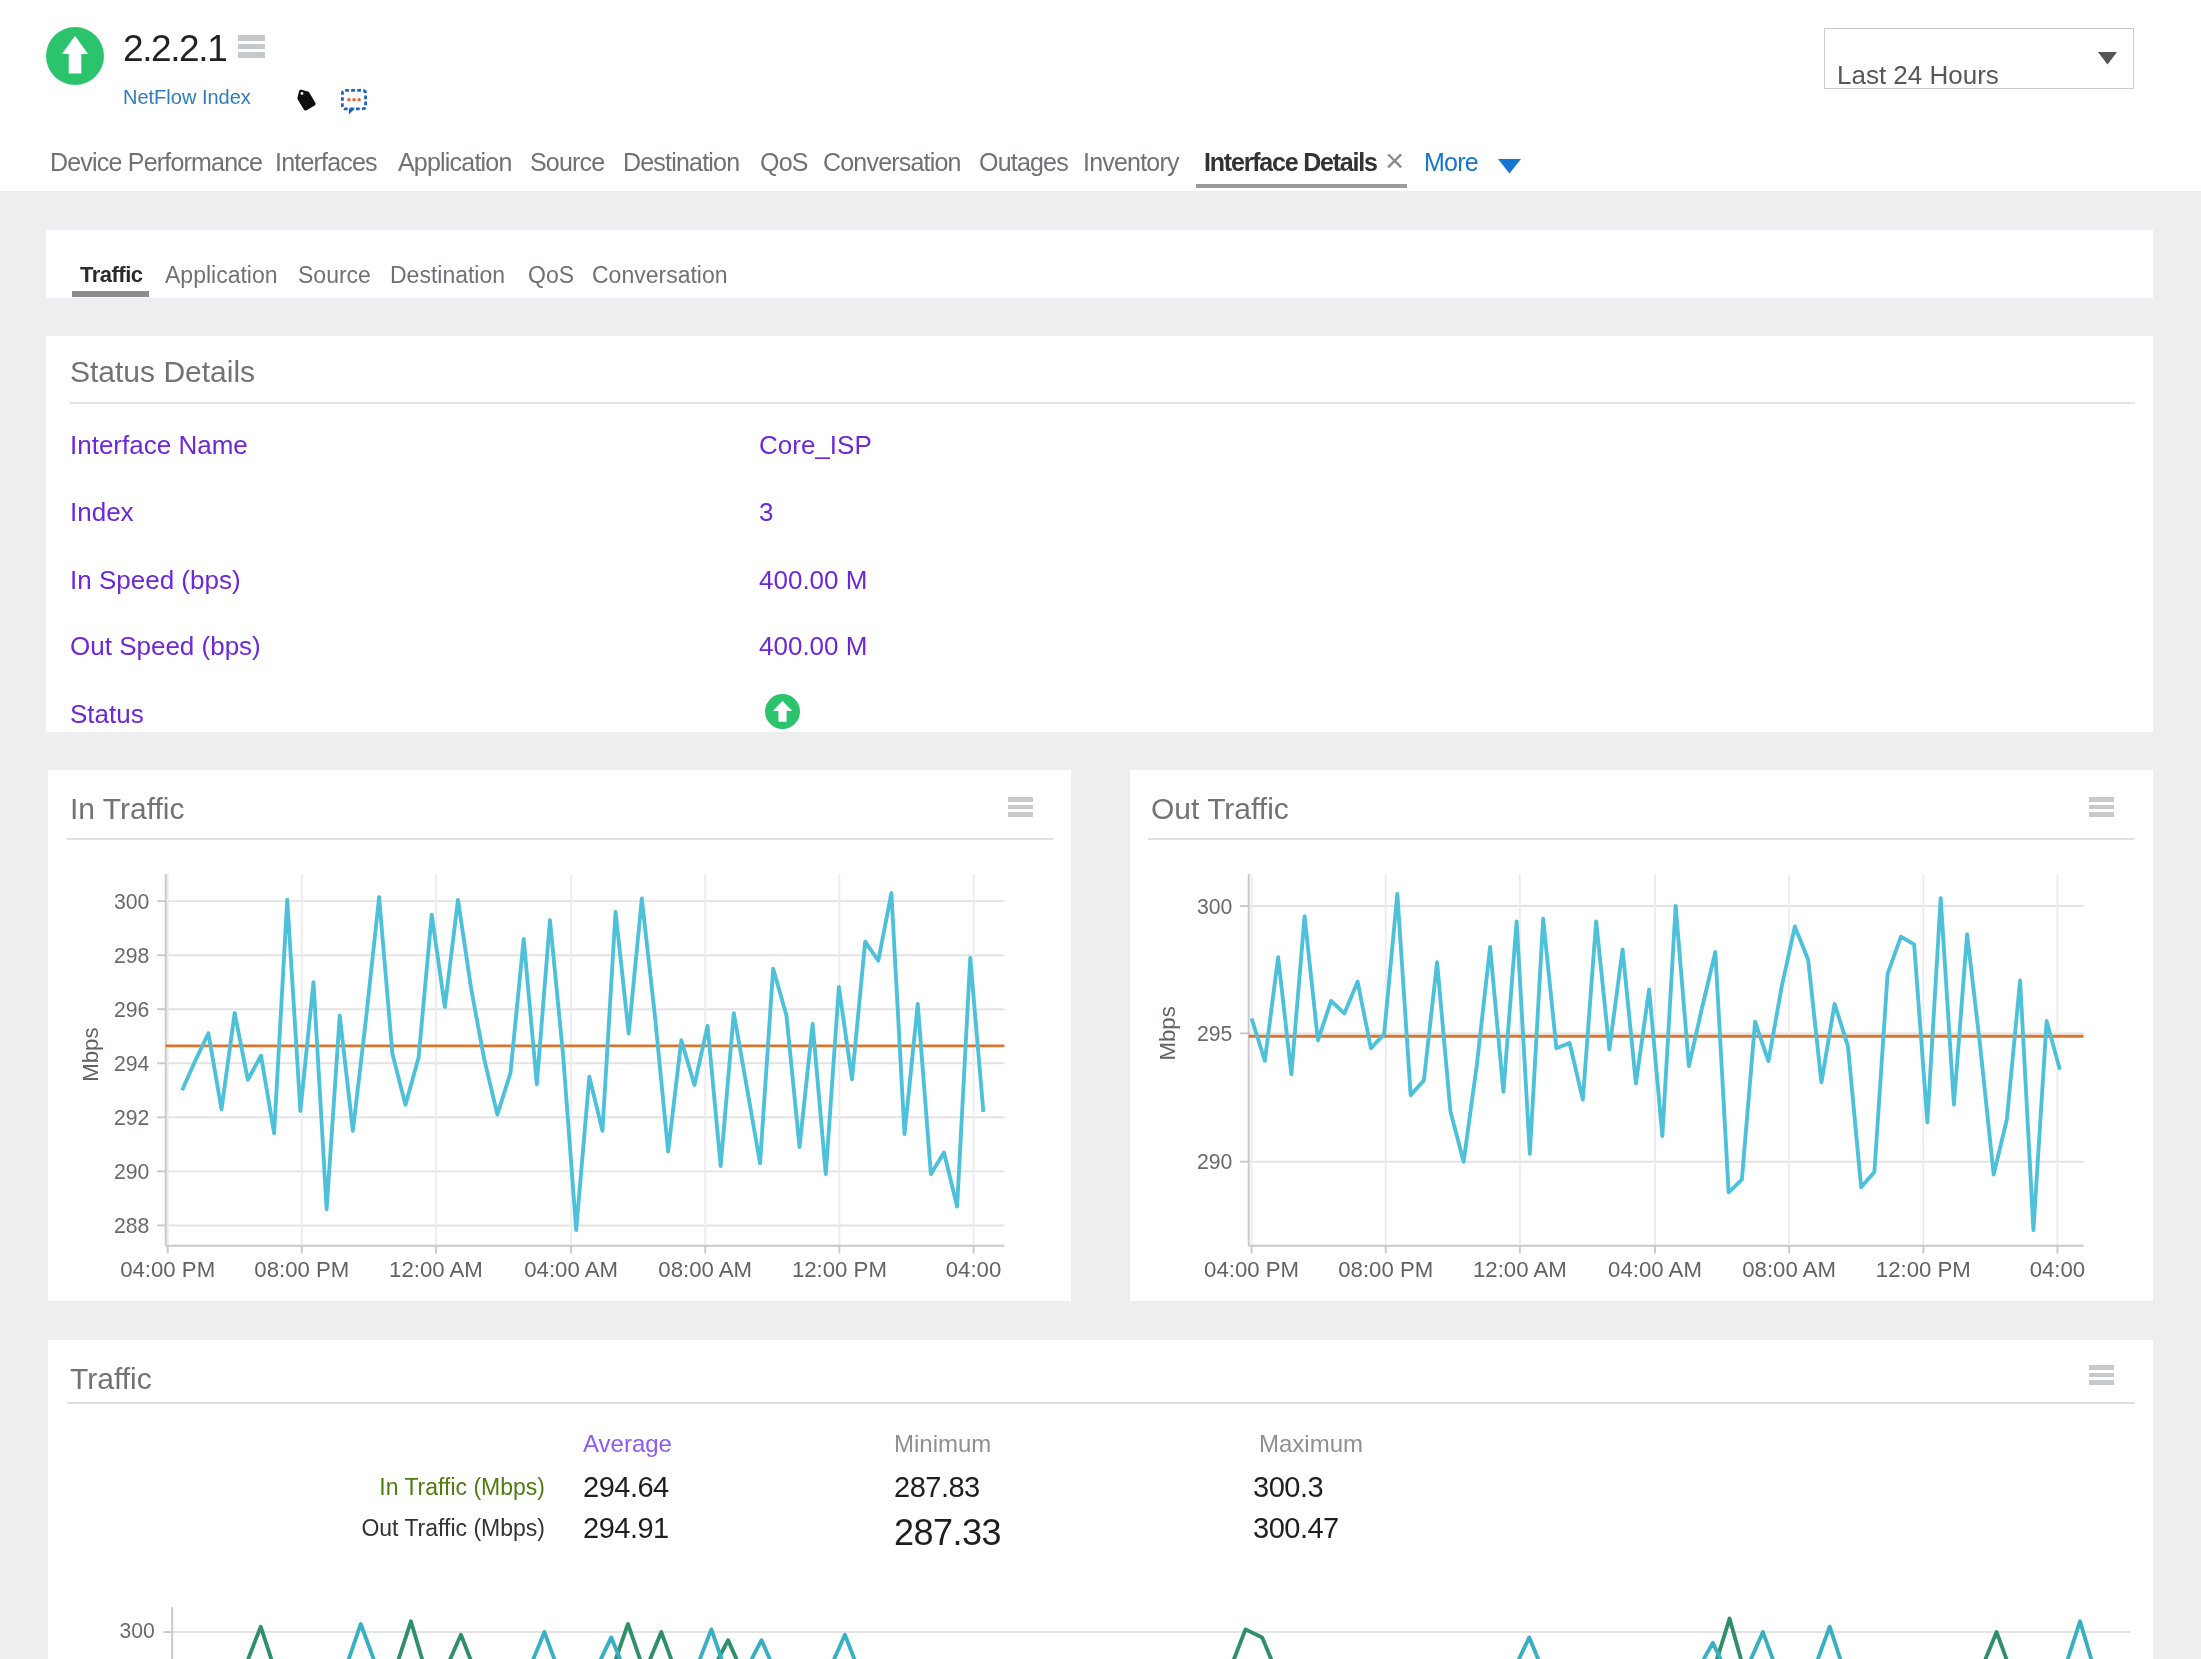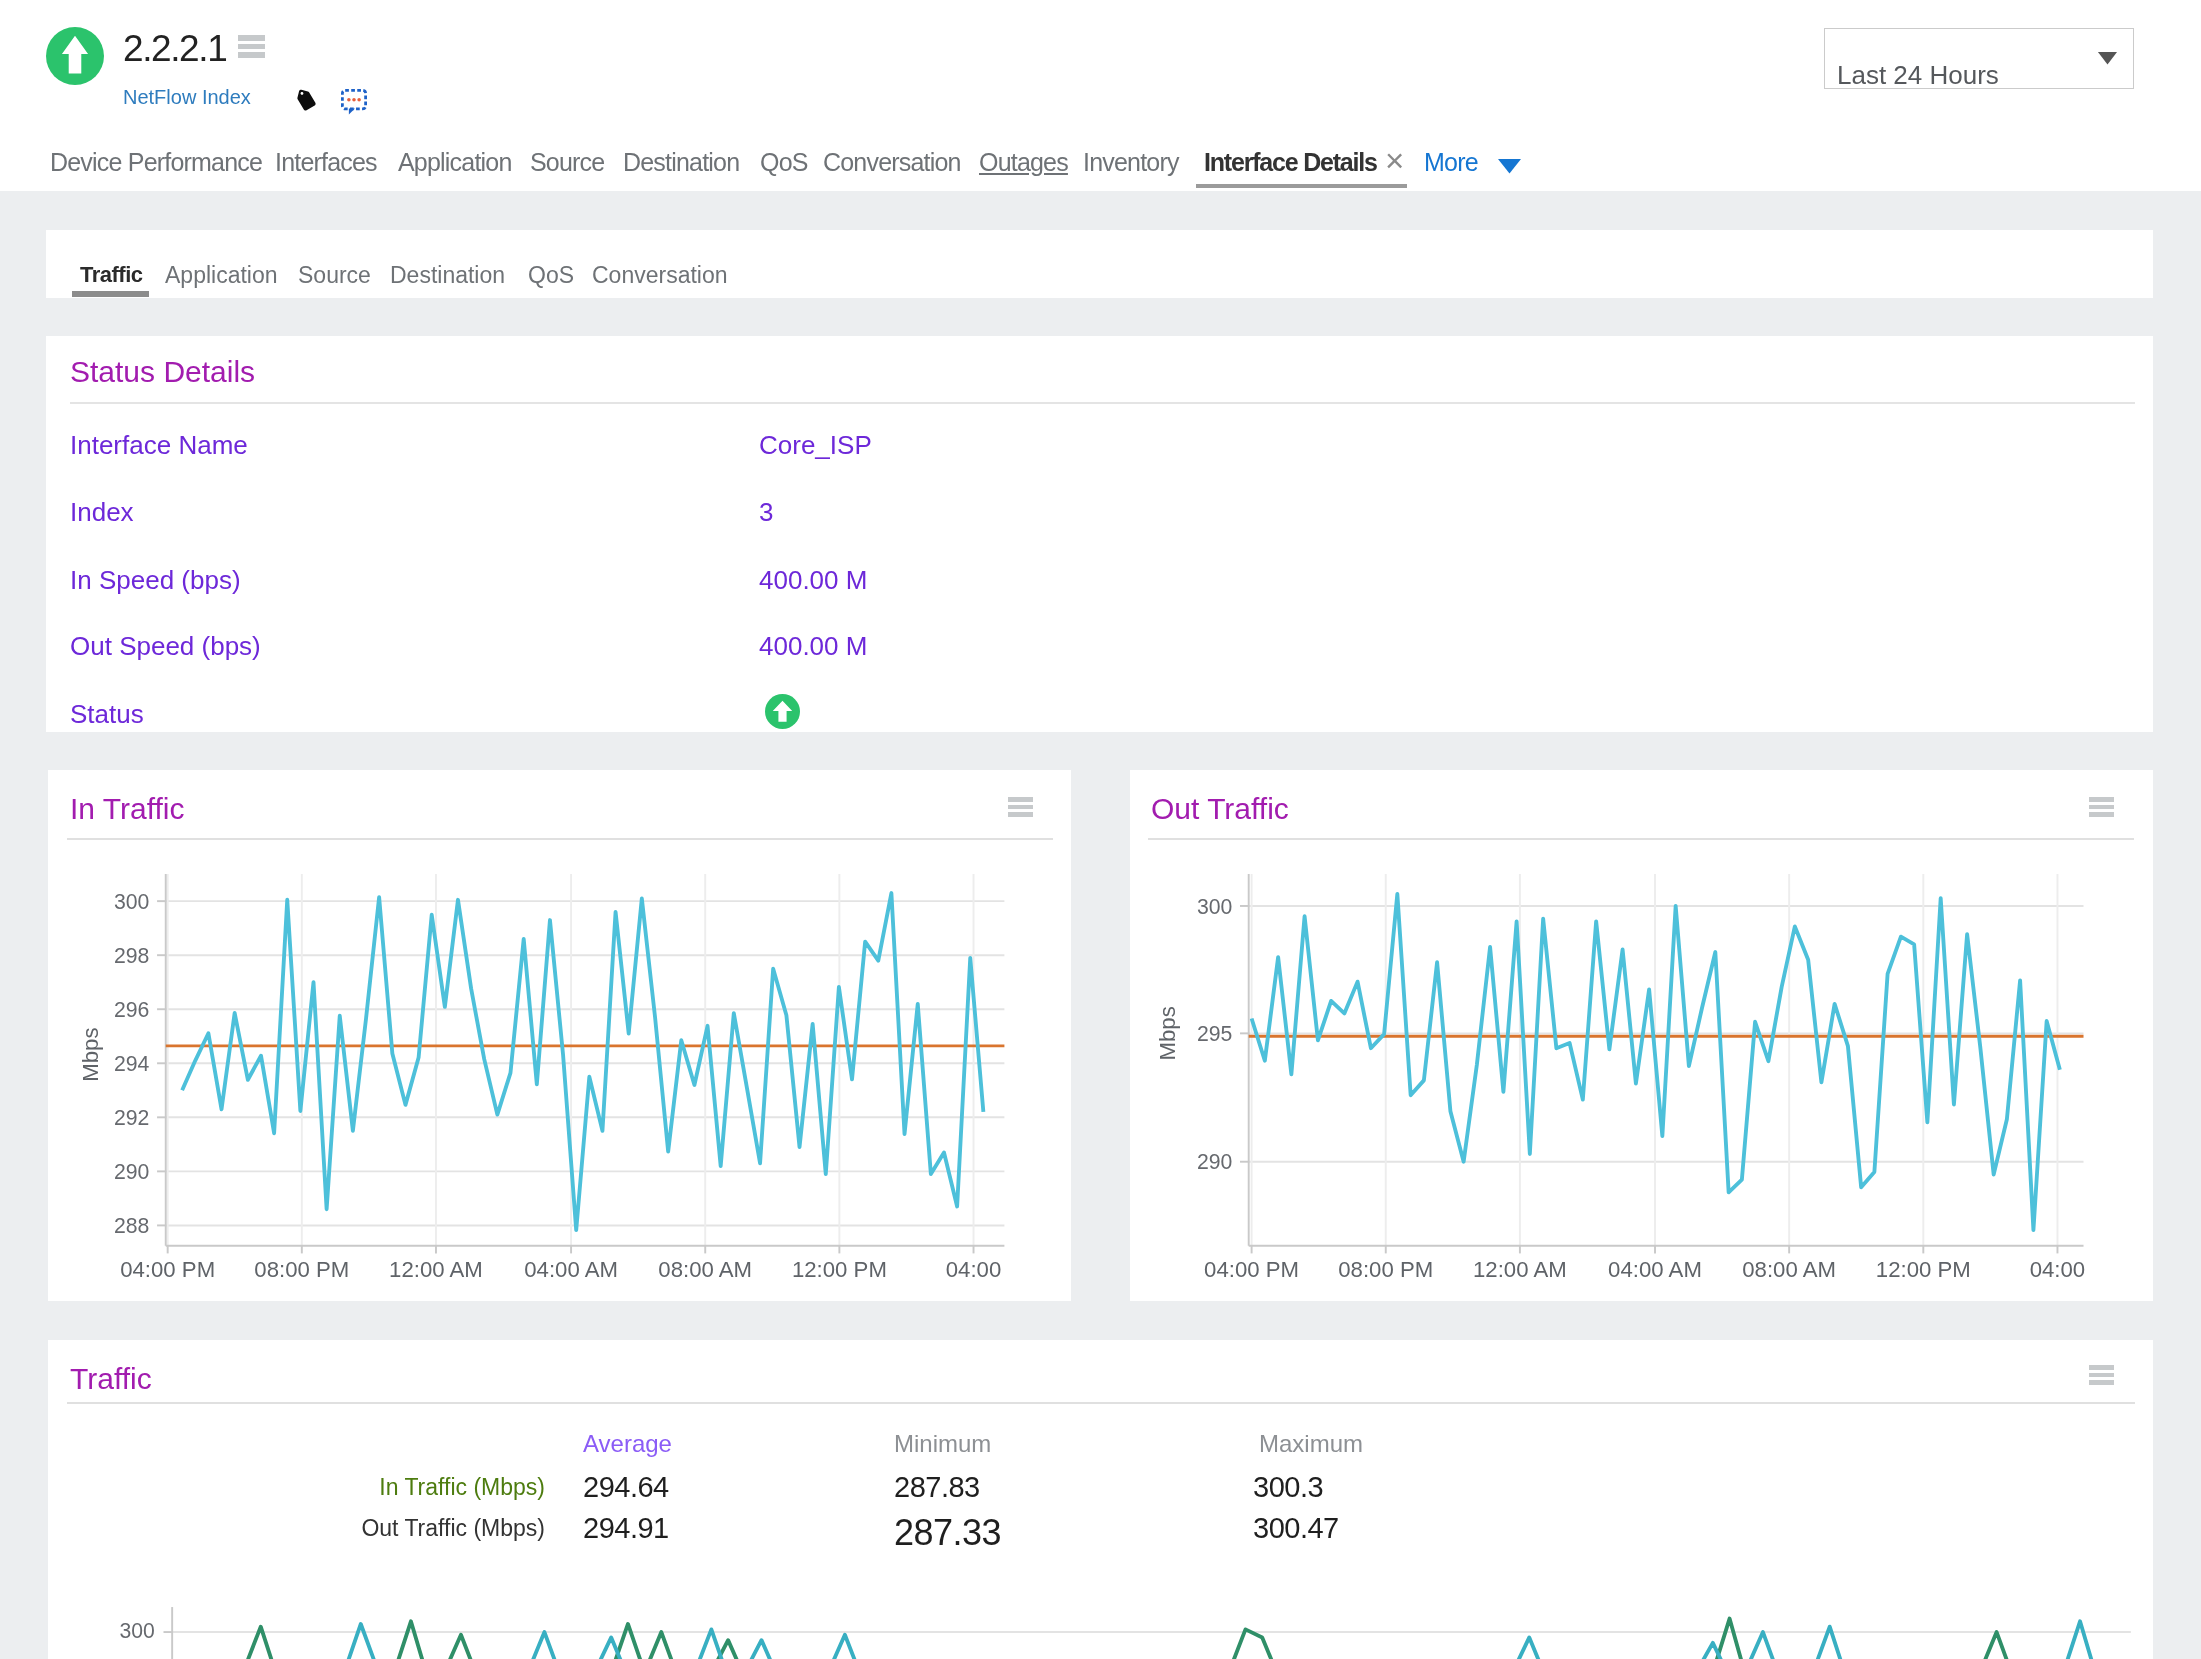--- a/index.html
+++ b/index.html
@@ -3,21 +3,21 @@
 <style>
 * { margin:0; padding:0; box-sizing:border-box; }
 html,body { width:2201px; height:1660px; font-family:"Liberation Sans", sans-serif; background:#eceef0; }
 #page { position:relative; width:2201px; height:1660px; overflow:hidden; }
 .abs { position:absolute; white-space:nowrap; }
 .card { position:absolute; background:#fff; }
 .ham i { display:block; height:5.8px; background:#c6c9cb; margin-bottom:2.9px; }
 .nav { font-size:25px; letter-spacing:-0.8px; color:#6e7276; }
 .sub { font-size:23px; color:#6e7276; }
 .lbl { font-size:26px; color:#6d28d9; }
-.ttl { font-size:30px; color:#a21caf; }
+.ttl { font-size:30px; color:#737373; }
 </style></head>
 <body>
 <div id="page">
 
 <div class="abs" style="left:0;top:0;width:2201px;height:191px;background:#fff;"></div>
 
 <svg class="abs" style="left:46px;top:27px" width="58" height="58" viewBox="0 0 60 60">
  <circle cx="30" cy="30" r="30" fill="#2bc36c"></circle>
  <path d="M30 9 L43.5 28 L36.5 28 L36.5 48 L23.5 48 L23.5 28 L16.5 28 Z" fill="#fff"></path>
 </svg>
@@ -47,21 +47,21 @@
       <path d="M1 1 L21 1 L11 14 Z" fill="#555"></path>
     </svg>
 
 <div class="abs nav" style="top:148px;left:50px;">Device Performance</div>
 <div class="abs nav" style="top:148px;left:275px;">Interfaces</div>
 <div class="abs nav" style="top:148px;left:398px;">Application</div>
 <div class="abs nav" style="top:148px;left:530px;">Source</div>
 <div class="abs nav" style="top:148px;left:623px;">Destination</div>
 <div class="abs nav" style="top:148px;left:760px;">QoS</div>
 <div class="abs nav" style="top:148px;left:823px;">Conversation</div>
-<div class="abs nav" style="top:148px;left:979px;text-decoration:underline;">Outages</div>
+<div class="abs nav" style="top:148px;left:979px;">Outages</div>
 <div class="abs nav" style="top:148px;left:1083px;">Inventory</div>
 <div class="abs nav" style="top:148px;left:1204px;font-weight:bold;letter-spacing:-1.2px;color:#333;">Interface Details</div>
 <div class="abs" style="top:142px;left:1385px;font-size:33px;color:#8a8a8a;">×</div>
 <div class="abs nav" style="top:148px;left:1424px;color:#1576d2;">More</div>
 <svg class="abs" style="left:1498px;top:159px" width="23" height="14.5" viewBox="0 0 24 15">
       <path d="M0 0 L24 0 L12 15 Z" fill="#1576d2"></path>
     </svg>
 <div class="abs" style="left:1196px;top:184px;width:211px;height:3.9px;background:#9b9b9b;"></div>
 
 <div class="card" style="left:46px;top:230px;width:2107px;height:68px;"></div>

